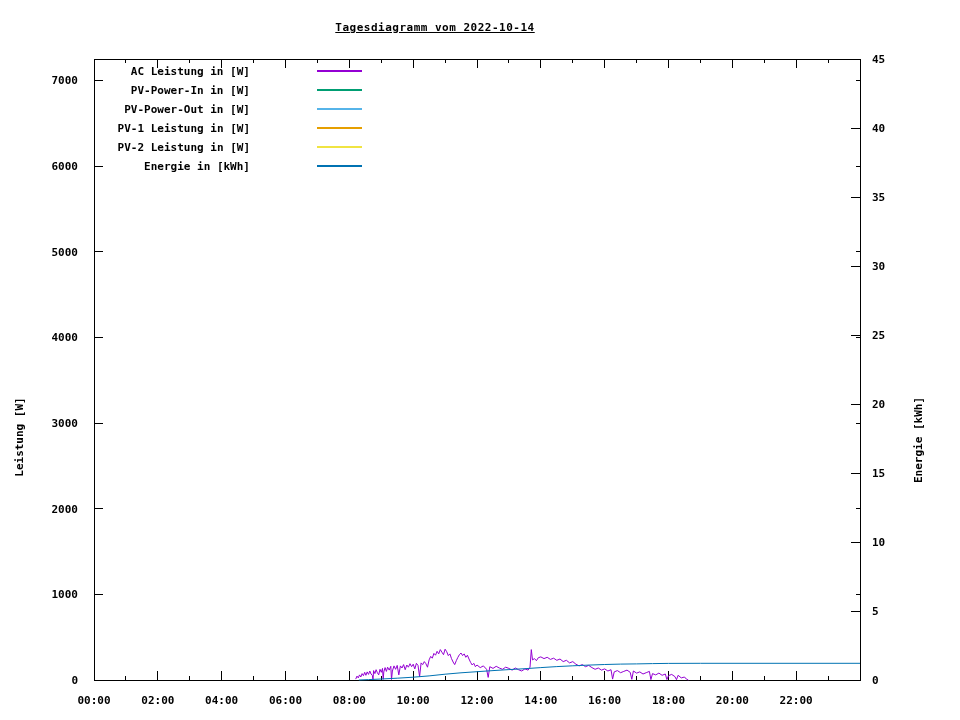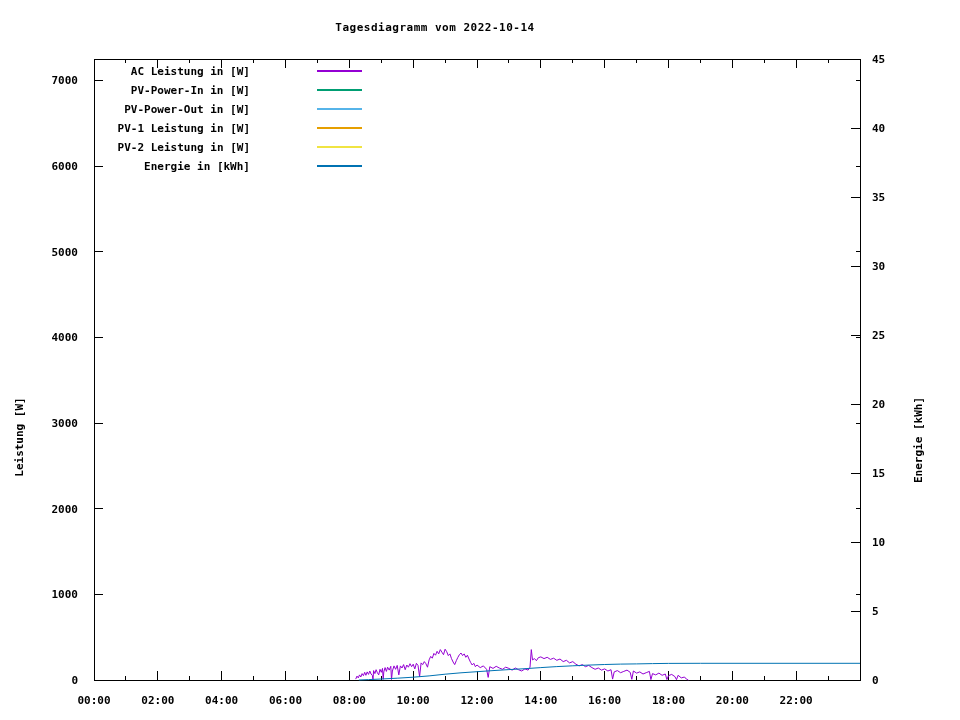--- a/index.html
+++ b/index.html
@@ -1,19 +1,19 @@
 <!DOCTYPE html>
 <html><head>
 <meta charset="utf-8">
 <style>
   html,body{margin:0;padding:0;background:#fff;}
   #chart-canvas{position:relative;width:960px;height:720px;background:#ffffff;overflow:hidden;
     font-family:"DejaVu Sans Mono", monospace;color:#000;}
   #chart-title{position:absolute;left:435px;top:21px;transform:translateX(-50%);
-    font:bold 11px "DejaVu Sans Mono", monospace;letter-spacing:0.5px;white-space:nowrap;}
+    font:bold 11px "DejaVu Sans Mono", monospace;letter-spacing:0.5px;white-space:nowrap;text-decoration:underline;}
   .axis-label{position:absolute;font:bold 11px "DejaVu Sans Mono", monospace;white-space:nowrap;}
   #ylabel-left{left:19px;top:437px;transform:translate(-50%,-50%) rotate(-90deg);}
   #ylabel-right{left:918px;top:440px;transform:translate(-50%,-50%) rotate(-90deg);}
   svg text{font:bold 11px "DejaVu Sans Mono", monospace;fill:#000;}
   svg .axisline{stroke:#000;stroke-width:1;shape-rendering:crispEdges;}
   svg .curve{fill:none;stroke-width:1;}
 </style>
 </head>
 <body>
 

